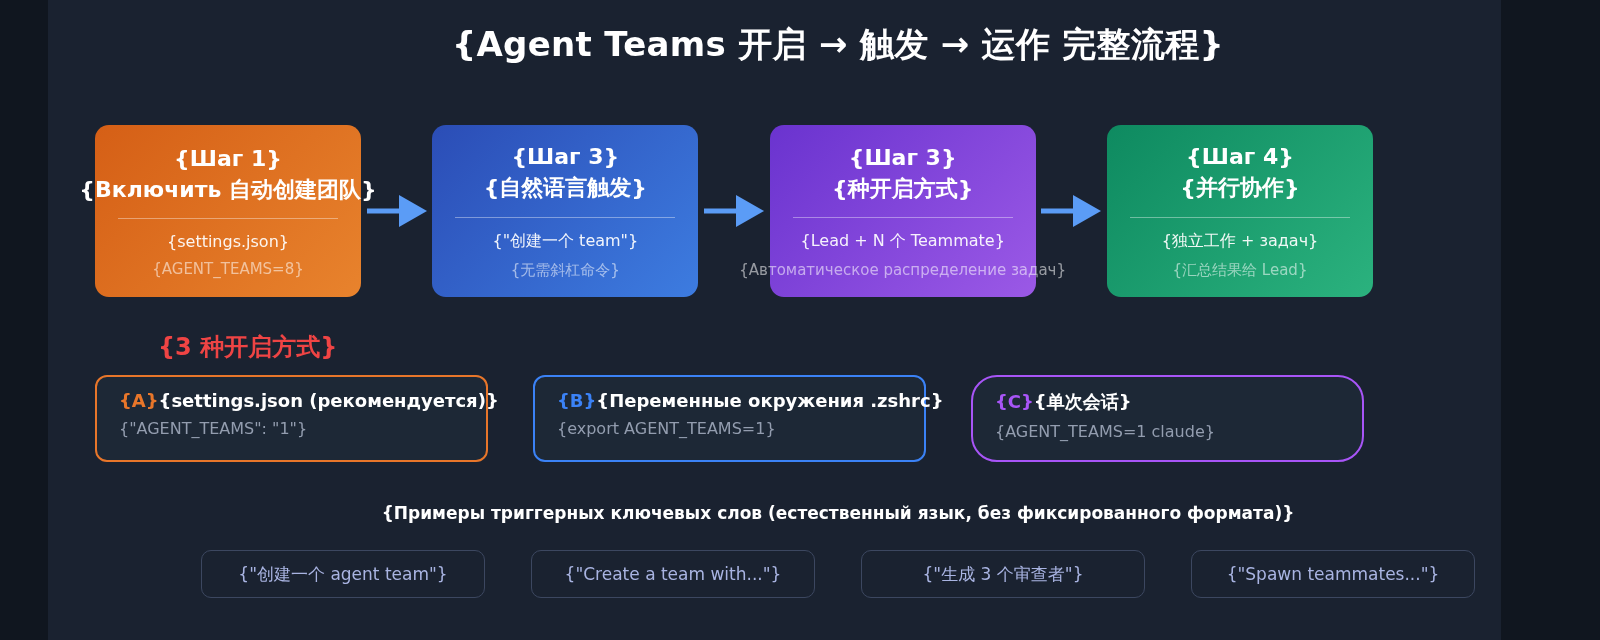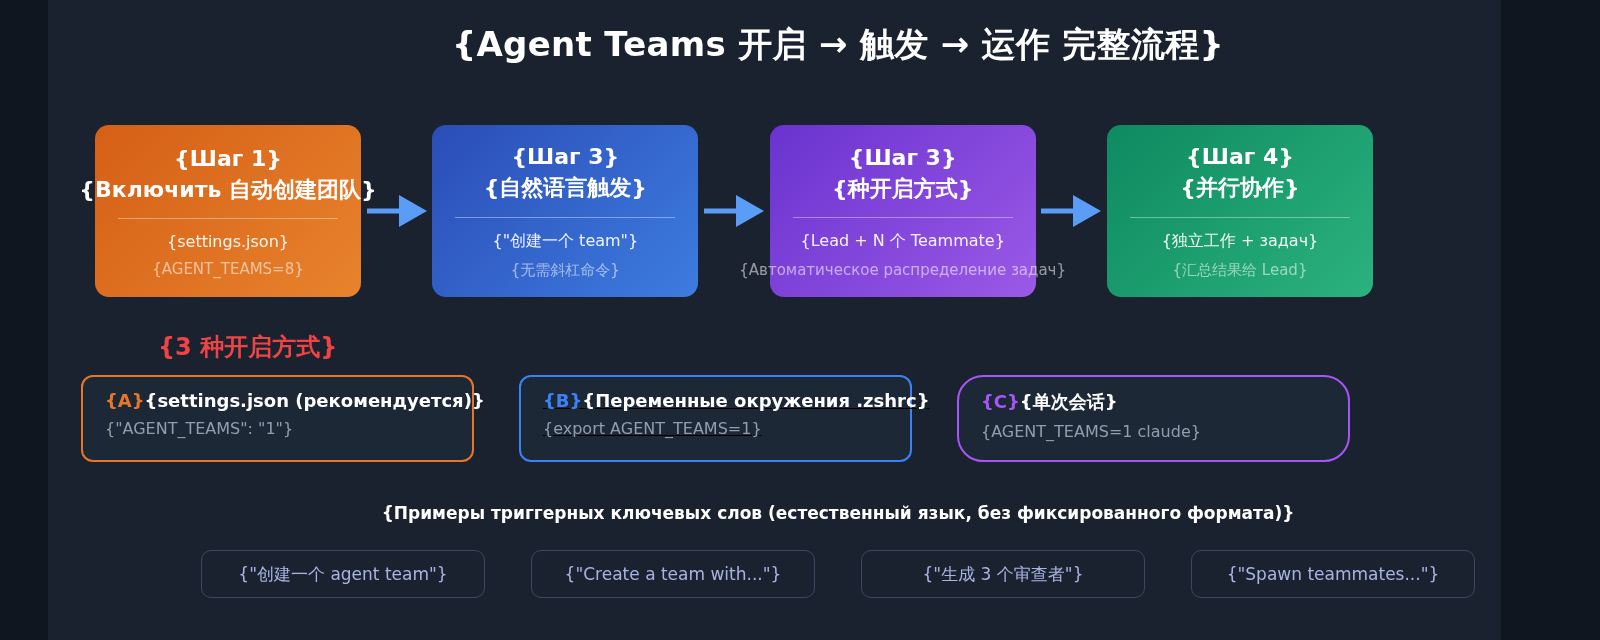--- a/index.html
+++ b/index.html
@@ -26,21 +26,21 @@
   .step-title { font-size:22px; font-weight:700; line-height:1.4; white-space:nowrap; }
   .step-divider { width:220px; height:1px; background:rgba(255,255,255,0.38); margin:13px 0 13px; }
   .step-line1 { font-size:16px; color:rgba(255,255,255,0.93); white-space:nowrap; margin-bottom:9px; }
   .step-line2 { font-size:15px; color:rgba(255,255,255,0.55); white-space:nowrap; }
   .flow-arrow { flex:1 1 auto; display:flex; align-items:center; justify-content:center; }
   
   .methods-heading {
     position:absolute; left:110px; top:331px;
     font-size:24px; font-weight:700; color:#ef4444;
   }
-  .methods-row { position:absolute; top:375px; left:33px; display:flex; gap:45px; }
+  .methods-row { position:absolute; top:375px; left:47px; display:flex; gap:45px; }
   .method-box {
     width:393px; height:87px; box-sizing:border-box;
     border:2px solid #888; border-radius:12px; background:#1d2836;
     padding:13px 22px 0 22px;
   }
   .method-title { font-size:18px; font-weight:700; color:#ffffff; white-space:nowrap; }
   .method-badge { font-weight:700; }
   .method-code { font-size:16px; color:#939daf; margin-top:8px; white-space:nowrap; }
   
   .triggers-heading {
@@ -124,21 +124,21 @@
 
   <div class="methods-heading">{3 种开启方式}</div>
 
   <div class="methods-row">
 
     <div class="method-box" style="border-color: rgb(232, 118, 42);">
       <div class="method-title"><span class="method-badge" style="color: rgb(232, 118, 42);">{A}</span><span>{settings.json (рекомендуется)}</span></div>
       <div class="method-code">{"AGENT_TEAMS": "1"}</div>
     </div>
 
-    <div class="method-box" style="border-color: rgb(59, 130, 246); text-decoration: underline;">
+    <div class="method-box" style="border-color: rgb(59, 130, 246);">
       <div class="method-title"><span class="method-badge" style="color: rgb(59, 130, 246);">{B}</span><span>{Переменные окружения .zshrc}</span></div>
       <div class="method-code">{export AGENT_TEAMS=1}</div>
     </div>
 
     <div class="method-box" style="border-color: rgb(168, 85, 247); border-radius: 26px;">
       <div class="method-title"><span class="method-badge" style="color: rgb(168, 85, 247);">{C}</span><span>{单次会话}</span></div>
       <div class="method-code">{AGENT_TEAMS=1 claude}</div>
     </div>
 
   </div>

